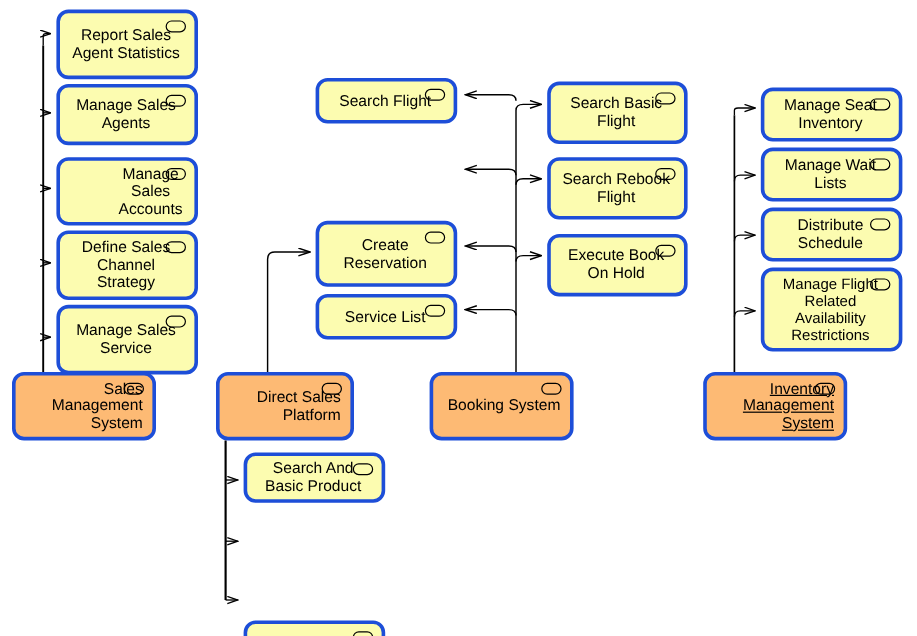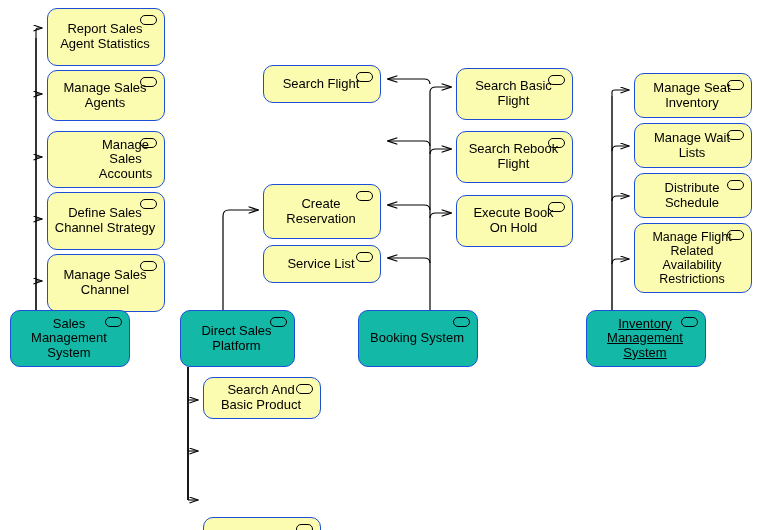--- a/index.html
+++ b/index.html
@@ -18,40 +18,41 @@
   #wires {
     position: absolute;
     left: 0; top: 0;
     width: 764px;
     height: 530px;
     pointer-events: none;
   }
   .node {
     position: absolute;
     box-sizing: border-box;
-    border: 1px solid #1d4ed8;
+    border: 3px solid #1d4ed8;
     border-radius: 10px;
     display: flex;
     align-items: center;
     justify-content: center;
     text-align: center;
     line-height: 1.12;
     color: #000000;
     padding: 2px 6px 2px 6px;
   }
   .node .label {
     display: block;
     width: 100%;
     padding-right: 2px;
   }
   .node.service {
     background: #fcfcb0;
   }
   .node.component {
-    background: #14b8a6;
+    background: #fdba74;
+    text-align: right;
   }
   .node .badge {
     position: absolute;
     top: 6px;
     right: 7px;
     width: 17px;
     height: 10px;
     border: 1.4px solid #000000;
     border-radius: 6px;
     background: transparent;
@@ -128,21 +129,21 @@
   <div class="node service s13 z-back" style="left:47px;top:131px;width:118px;height:57px;padding-left:47px;">
     <span class="badge"></span>
     <span class="label">Manage Sales Accounts</span>
   </div>
   <div class="node service s13 z-back" style="left:47px;top:192px;width:118px;height:58px;">
     <span class="badge"></span>
     <span class="label">Define Sales Channel Strategy</span>
   </div>
   <div class="node service s13 z-back" style="left:47px;top:254px;width:118px;height:58px;">
     <span class="badge"></span>
-    <span class="label">Manage Sales Channel</span>
+    <span class="label">Manage Sales Service</span>
   </div>
   <div class="node component s13 z-front" style="left:10px;top:310px;width:120px;height:57px;">
     <span class="badge"></span>
     <span class="label">Sales Management System</span>
   </div>
 
   <div class="node service s13 z-mid" style="left:263px;top:65px;width:118px;height:38px;">
     <span class="badge"></span>
     <span class="label">Search Flight</span>
   </div>

